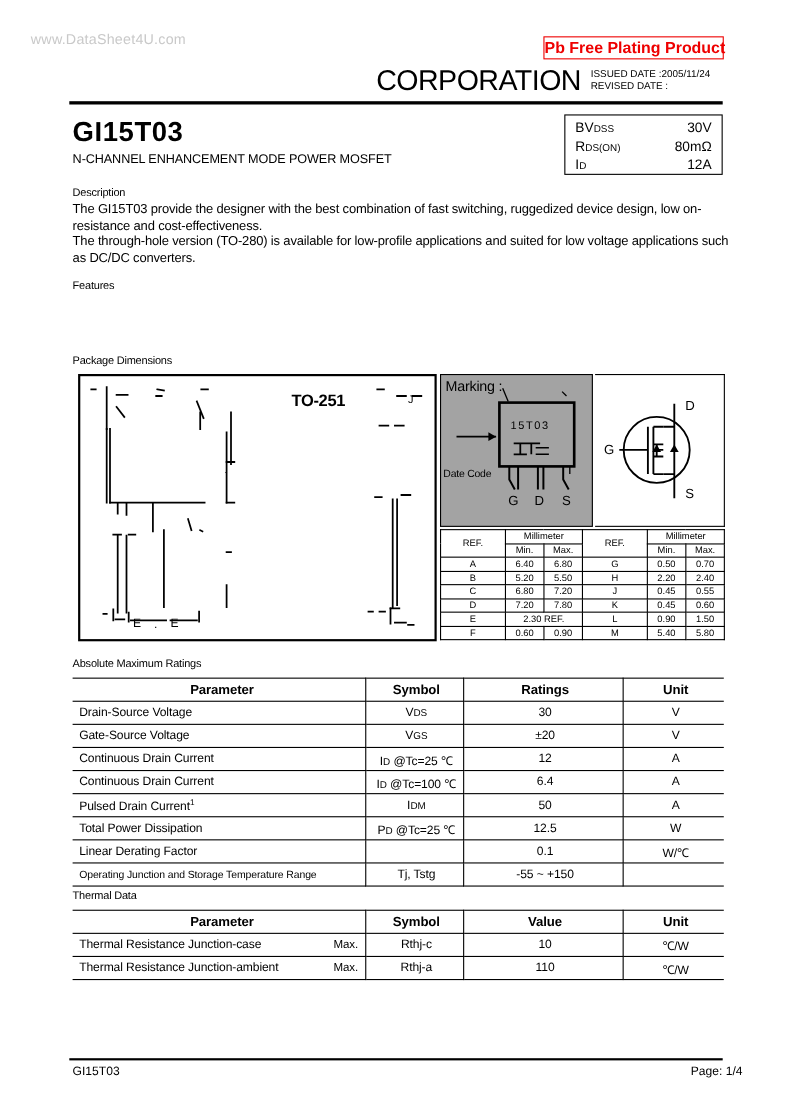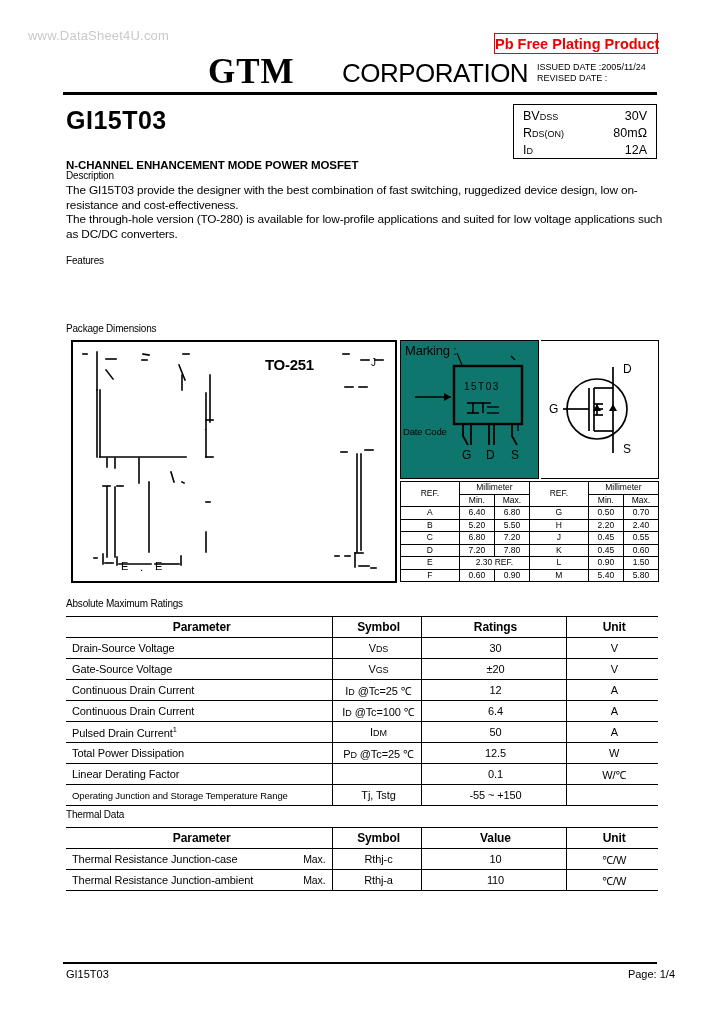--- a/index.html
+++ b/index.html
@@ -94,24 +94,23 @@
     font-size: 25px;
     font-weight: bold;
     letter-spacing: 0.5px;
     line-height: 28px;
   }
   .subtitle {
     position: absolute;
     left: 66px;
     top: 138px;
     font-size: 11.5px;
-    font-weight: bold;
+    font-weight: normal;
     line-height: 14px;
     letter-spacing: -0.1px;
-    margin-top: 20px;
   }
 
   
   .specbox {
     position: absolute;
     left: 513px;
     top: 104px;
     width: 144px;
     height: 55px;
     border: 1.5px solid #000;
@@ -187,21 +186,21 @@
     letter-spacing: -0.3px;
   }
   .markbox {
     position: absolute;
     left: 329px;
     top: 0;
     width: 139px;
     height: 139px;
     border: 1.5px solid #000;
     box-sizing: border-box;
-    background: #0f766e;
+    background: #a3a3a3;
   }
   .marking-title {
     position: absolute;
     left: 4px;
     top: 2px;
     font-size: 13px;
     letter-spacing: -0.2px;
   }
   .datecode-label {
     position: absolute;
@@ -307,21 +306,20 @@
 </style>
 </head>
 <body>
 
 <div class="page">
 
   <div class="watermark">www.DataSheet4U.com</div>
 
   <div class="pbfree">Pb Free Plating Product</div>
 
-  <div class="brand">GTM</div>
   <div class="corp">CORPORATION</div>
   <div class="datelines">
     <div>
       <span>ISSUED DATE</span>
       <span>:2005/11/24</span>
     </div>
     <div>REVISED DATE :</div>
   </div>
   <div class="hrule"></div>
 

